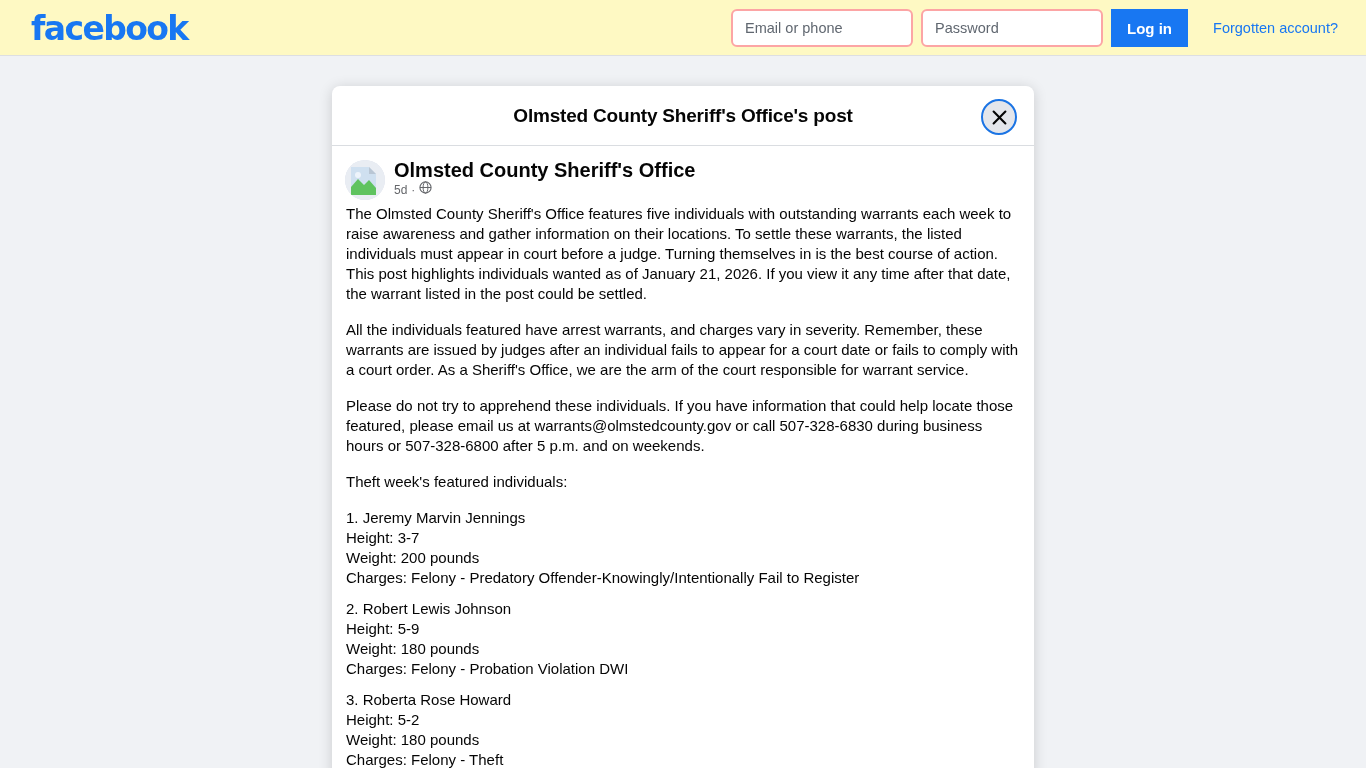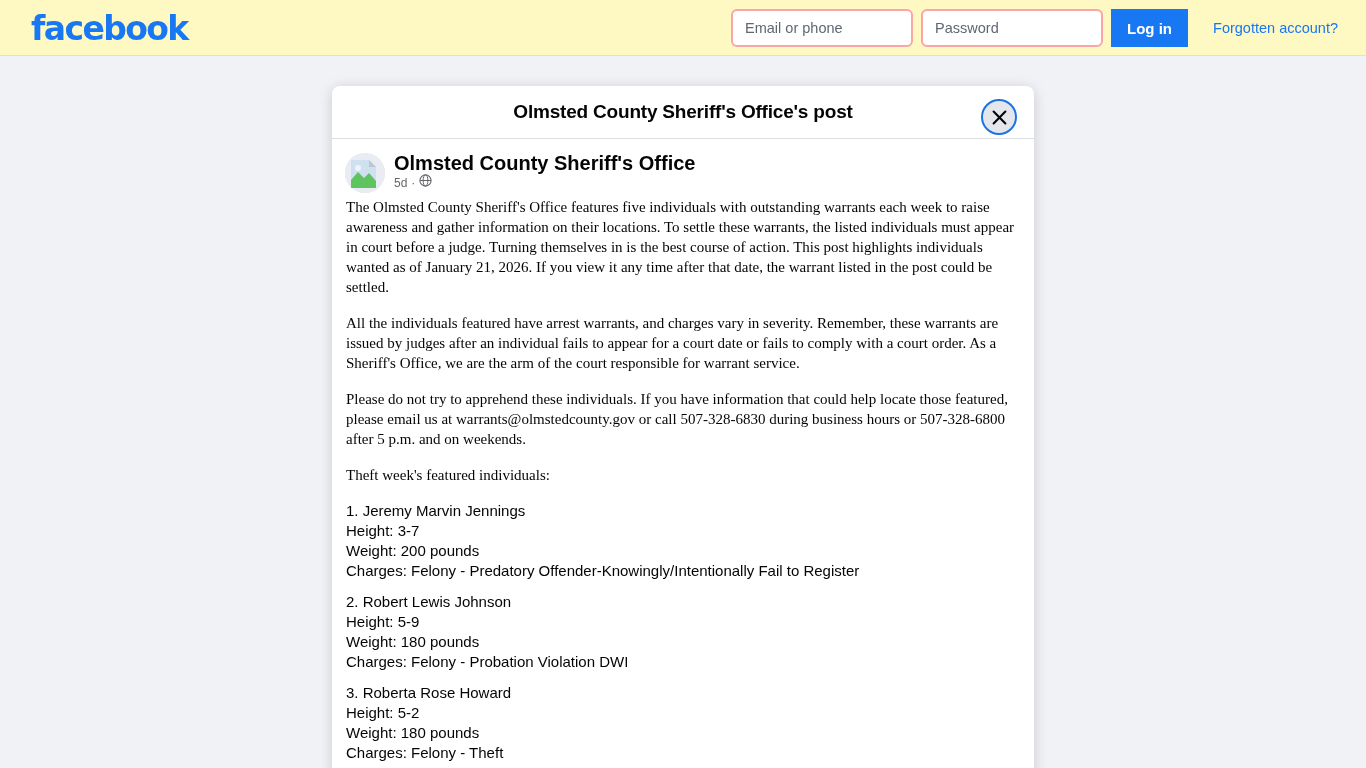--- a/index.html
+++ b/index.html
@@ -85,21 +85,21 @@
     top: 86px;
     width: 702px;
     height: 690px;
     background: #ffffff;
     border-radius: 8px 8px 0 0;
     box-shadow: 0 2px 14px rgba(0,0,0,0.16);
     overflow: hidden;
   }
   .modal-header {
     position: relative;
-    height: 53px;
+    height: 60px;
     border-bottom: 1px solid #dadde1;
     display: flex;
     align-items: center;
     justify-content: center;
   }
   .modal-title {
     font-size: 19px;
     font-weight: bold;
     color: #050505;
     letter-spacing: -0.2px;
@@ -165,21 +165,21 @@
   .post-text {
     font-size: 15px;
     line-height: 20px;
     color: #050505;
     padding: 0 1px;
   }
   .post-text p {
     margin: 0 0 11px 0;
     white-space: pre-wrap;
   }
-  .post-text p.block { margin-bottom: 16px; font-family: Liberation Serif, serif; }
+  .post-text p.block { margin-bottom: 16px; }
   .post-text p:last-child { margin-bottom: 0; }
 </style>
 </head>
 <body>
 
 <div class="topbar">
   <div class="fb-logo">facebook</div>
 
   <div class="login-area">
     <input class="login-input" type="text" placeholder="Email or phone" style="">

